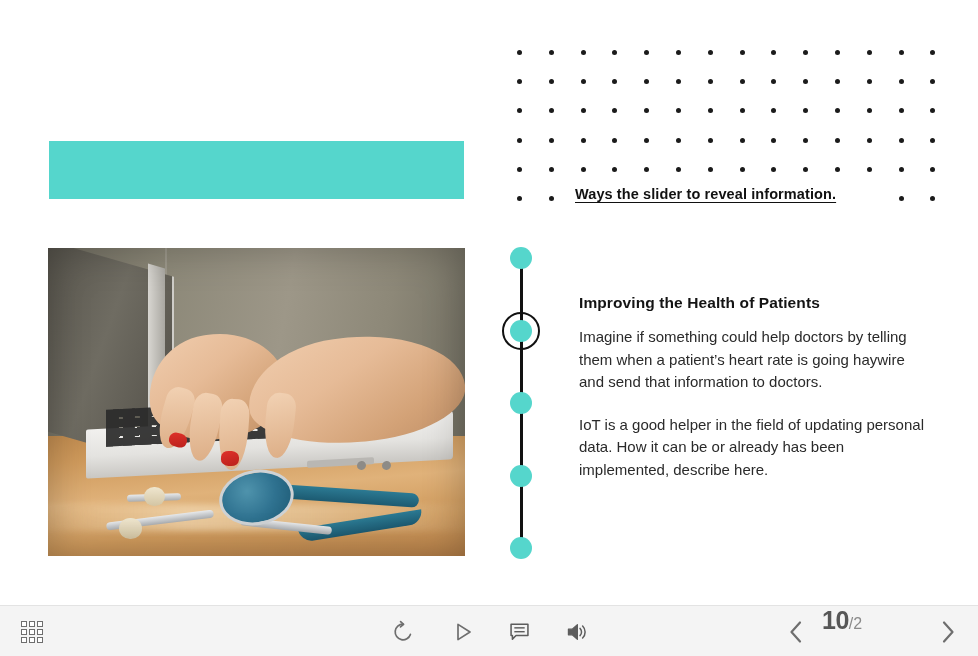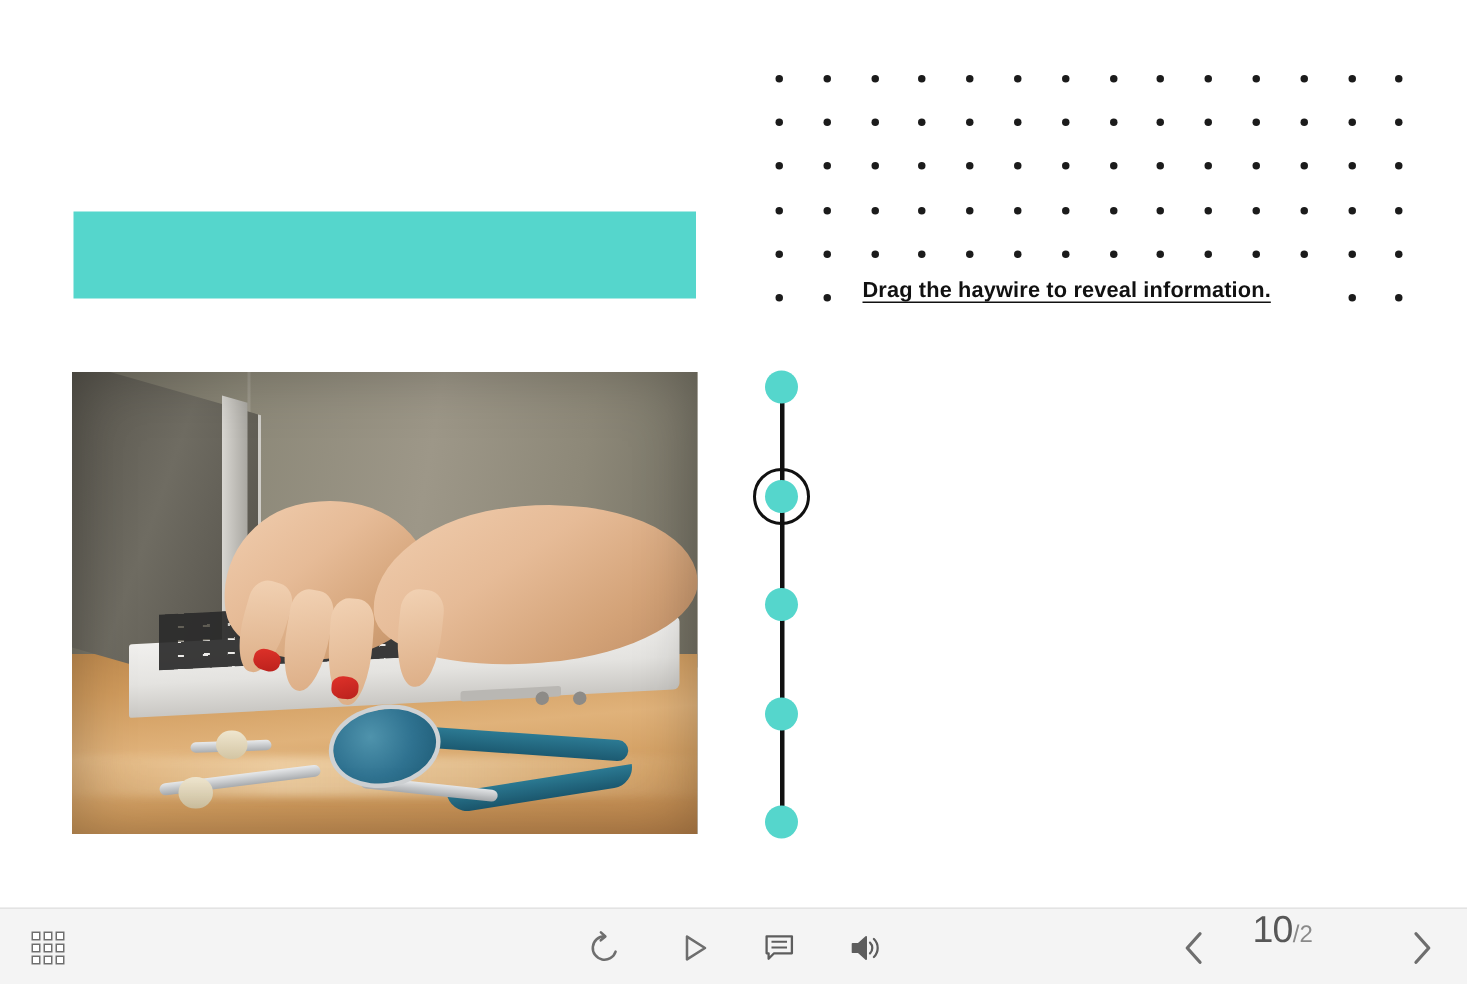--- a/index.html
+++ b/index.html
@@ -219,23 +219,22 @@
   #volume-btn { left:555px; width:44px; }
   #prev-btn { left:776px; width:40px; }
   #next-btn { left:928px; width:40px; }
   #pager {
     position:absolute;
     left:822px; top:0; height:51px;
     display:flex; align-items:baseline; justify-content:center;
     gap:0px;
   }
   #pager-current {
-    font-size:25px; font-weight:400; color:#575757;
+    font-size:25px; font-weight:700; color:#575757;
     letter-spacing:-0.5px;
-    margin-left:13px;
   }
   #pager-total {
     font-size:16px; font-weight:400; color:#8a8a8a;
   }
   .gridicon {
     display:grid;
     grid-template-columns:repeat(3,6px);
     grid-template-rows:repeat(3,6px);
     gap:2px;
   }
@@ -356,33 +355,36 @@
       <div class="gdot" style="left: 803.2px; top: 166.8px;"></div>
       <div class="gdot" style="left: 835px; top: 166.8px;"></div>
       <div class="gdot" style="left: 866.8px; top: 166.8px;"></div>
       <div class="gdot" style="left: 898.6px; top: 166.8px;"></div>
       <div class="gdot" style="left: 930.4px; top: 166.8px;"></div>
       <div class="gdot" style="left: 517px; top: 196px;"></div>
       <div class="gdot" style="left: 548.8px; top: 196px;"></div>
       <div class="gdot" style="left: 898.6px; top: 196px;"></div>
       <div class="gdot" style="left: 930.4px; top: 196px;"></div>
     </div>
-  <div id="slider-hint">Drag the haywire to reveal information.</div>
+  <div id="slider-hint">Ways the slider to reveal information.</div>
 
   <div id="slider">
     <div id="slider-track"></div>
   <div class="sdot" style="top: 1px; background: rgb(85, 214, 204);"></div>
       <div id="slider-thumb-ring" style="top: 65.6px;"></div>
       <div class="sdot" style="top: 73.6px; background: rgb(85, 214, 204);"></div>
       <div class="sdot" style="top: 146.2px; background: rgb(85, 214, 204);"></div>
       <div class="sdot" style="top: 218.8px; background: rgb(85, 214, 204);"></div>
       <div class="sdot" style="top: 291.4px; background: rgb(85, 214, 204);"></div>
     </div>
 
   <div id="content">
+    <div id="content-heading">Improving the Health of Patients</div>
+    <div class="content-para">Imagine if something could help doctors by telling them when a patient’s heart rate is going haywire and send that information to doctors.</div>
+    <div class="content-para">IoT is a good helper in the field of updating personal data. How it can be or already has been implemented, describe here.</div>
   </div>
 
   <div id="toolbar">
 
     <div class="tb-btn" id="grid-btn">
       <span class="gridicon">
         <i></i>
           <i></i>
           <i></i>
           <i></i>

